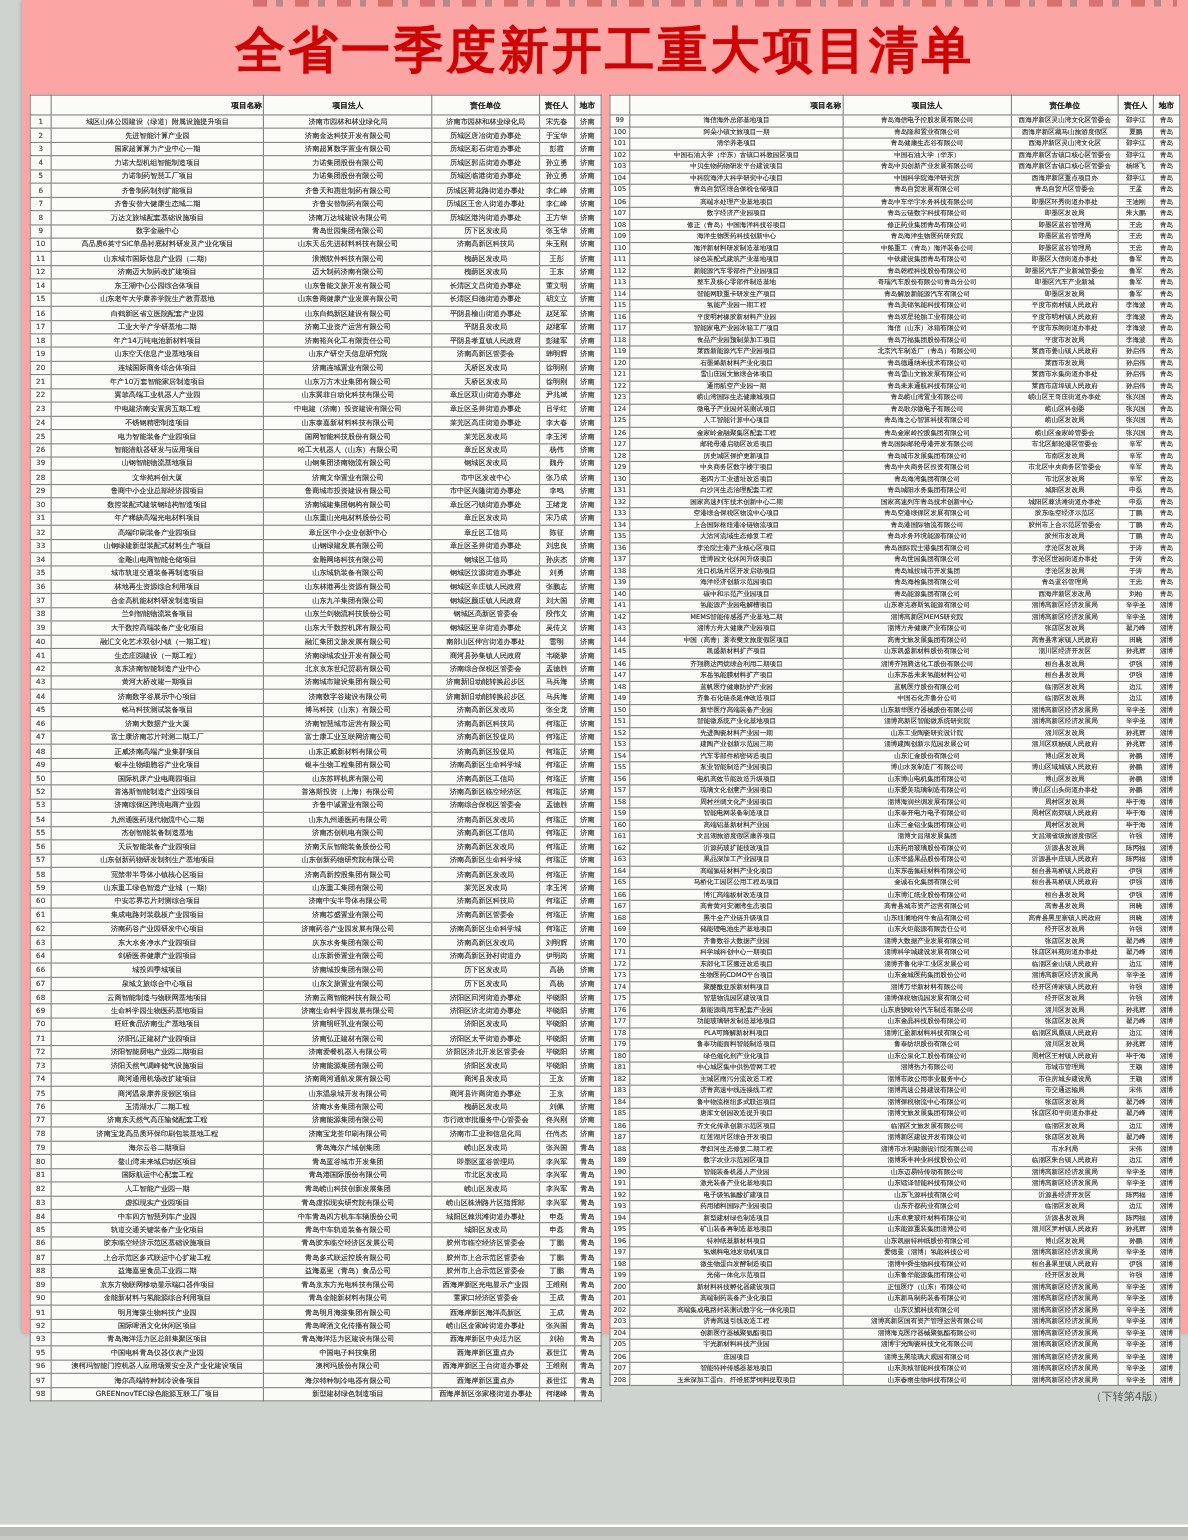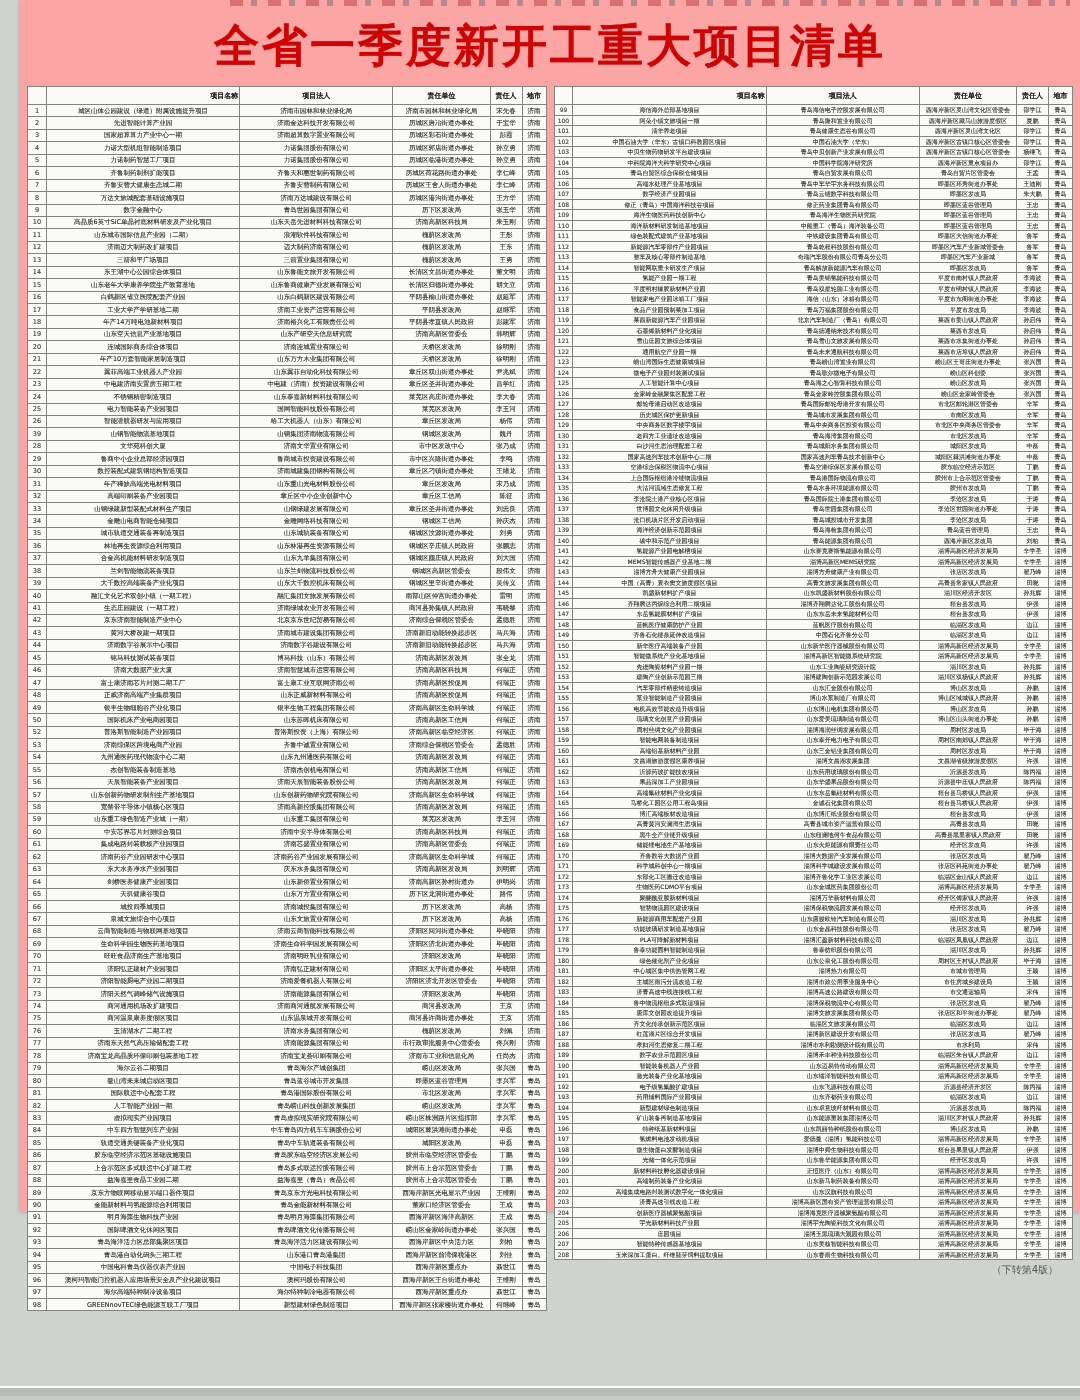--- a/index.html
+++ b/index.html
@@ -160,28 +160,20 @@
             </tr>
             <tr>
               <td class="c-num">12</td>
               <td class="c-name">济南迈大制药改扩建项目</td>
               <td class="c-legal">迈大制药济南有限公司</td>
               <td class="c-unit">槐荫区发改局</td>
               <td class="c-person">王东</td>
               <td class="c-city">济南</td>
             </tr>
             <tr>
-              <td class="c-num">13</td>
-              <td class="c-name">三箭和平广场项目</td>
-              <td class="c-legal">三箭置业集团有限公司</td>
-              <td class="c-unit">槐荫区发改局</td>
-              <td class="c-person">王勇</td>
-              <td class="c-city">济南</td>
-            </tr>
-            <tr>
               <td class="c-num">14</td>
               <td class="c-name">东王湖中心公园综合体项目</td>
               <td class="c-legal">山东鲁能文旅开发有限公司</td>
               <td class="c-unit">长清区文昌街道办事处</td>
               <td class="c-person">董文明</td>
               <td class="c-city">济南</td>
             </tr>
             <tr>
               <td class="c-num">15</td>
               <td class="c-name">山东老年大学康养学院生产教育基地</td>
@@ -568,28 +560,20 @@
             </tr>
             <tr>
               <td class="c-num">64</td>
               <td class="c-name">剑桥医养健康产业园项目</td>
               <td class="c-legal">山东新侨置业有限公司</td>
               <td class="c-unit">济南高新区孙村街道办</td>
               <td class="c-person">伊明岗</td>
               <td class="c-city">济南</td>
             </tr>
             <tr>
-              <td class="c-num">65</td>
-              <td class="c-name">天玑健康谷项目</td>
-              <td class="c-legal">山东万方置业有限公司</td>
-              <td class="c-unit">历下区龙洞街道办事处</td>
-              <td class="c-person">路伟</td>
-              <td class="c-city">济南</td>
-            </tr>
-            <tr>
               <td class="c-num">66</td>
               <td class="c-name">城投四季城项目</td>
               <td class="c-legal">济南城投集团有限公司</td>
               <td class="c-unit">历下区发改局</td>
               <td class="c-person">高杨</td>
               <td class="c-city">济南</td>
             </tr>
             <tr>
               <td class="c-num">67</td>
               <td class="c-name">泉城文旅综合中心项目</td>
@@ -797,28 +781,20 @@
               <td class="c-unit">崂山区金家岭街道办事处</td>
               <td class="c-person">张兴国</td>
               <td class="c-city">青岛</td>
             </tr>
             <tr>
               <td class="c-num">93</td>
               <td class="c-name">青岛海洋活力区总部集聚区项目</td>
               <td class="c-legal">青岛海洋活力区建设有限公司</td>
               <td class="c-unit">西海岸新区中央活力区</td>
               <td class="c-person">刘柏</td>
-              <td class="c-city">青岛</td>
-            </tr>
-            <tr>
-              <td class="c-num">94</td>
-              <td class="c-name">青岛港自动化码头三期工程</td>
-              <td class="c-legal">山东港口青岛港集团</td>
-              <td class="c-unit">西海岸新区前湾保税港区</td>
-              <td class="c-person">刘佳</td>
               <td class="c-city">青岛</td>
             </tr>
             <tr>
               <td class="c-num">95</td>
               <td class="c-name">中国电科青岛仪器仪表产业园</td>
               <td class="c-legal">中国电子科技集团</td>
               <td class="c-unit">西海岸新区重点办</td>
               <td class="c-person">聂世江</td>
               <td class="c-city">青岛</td>
             </tr>

